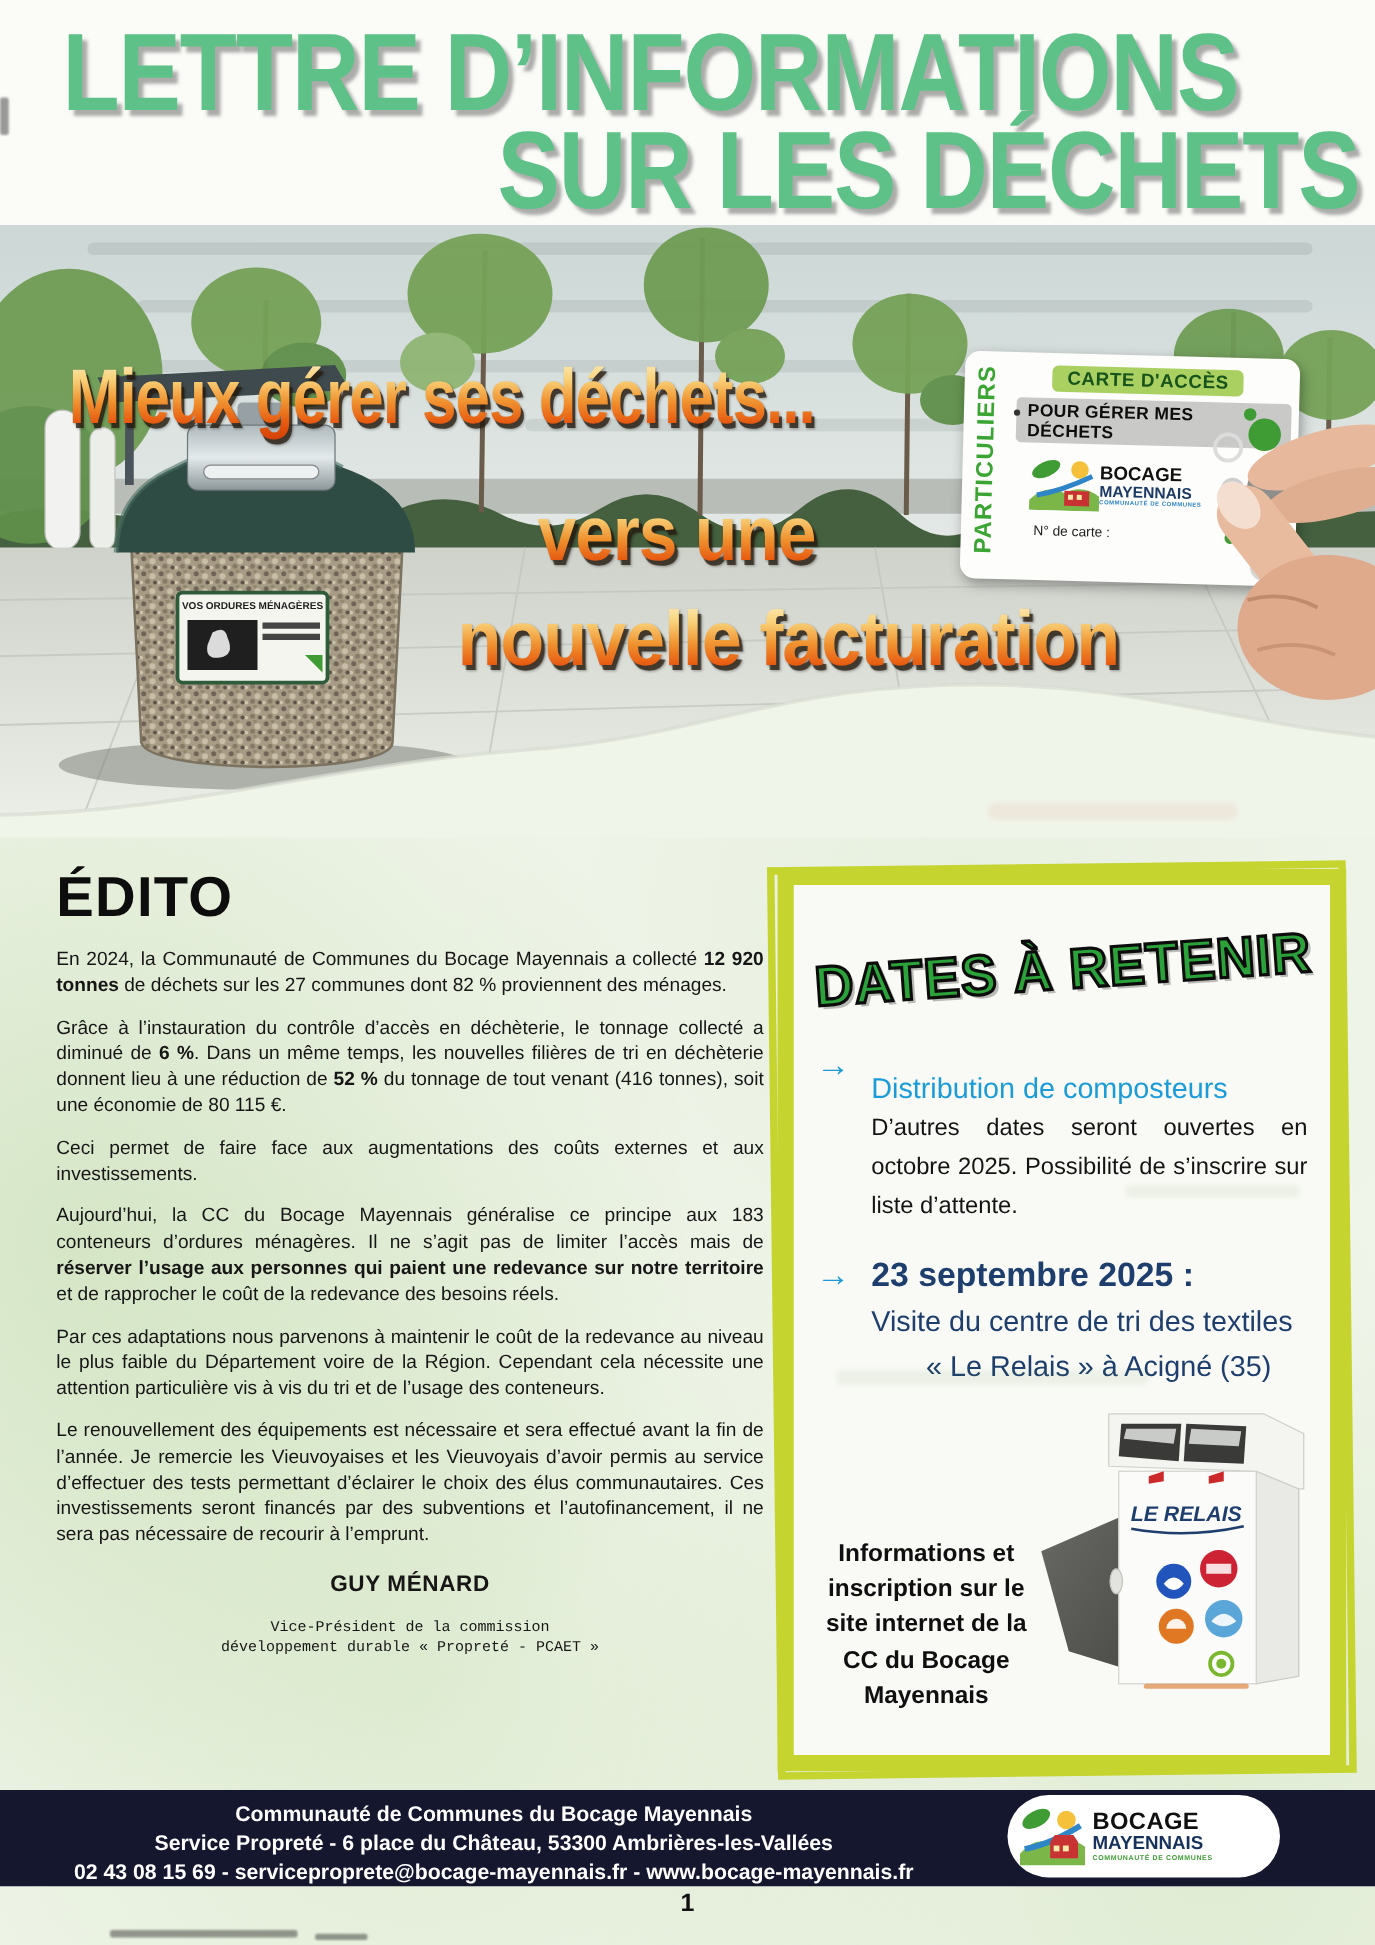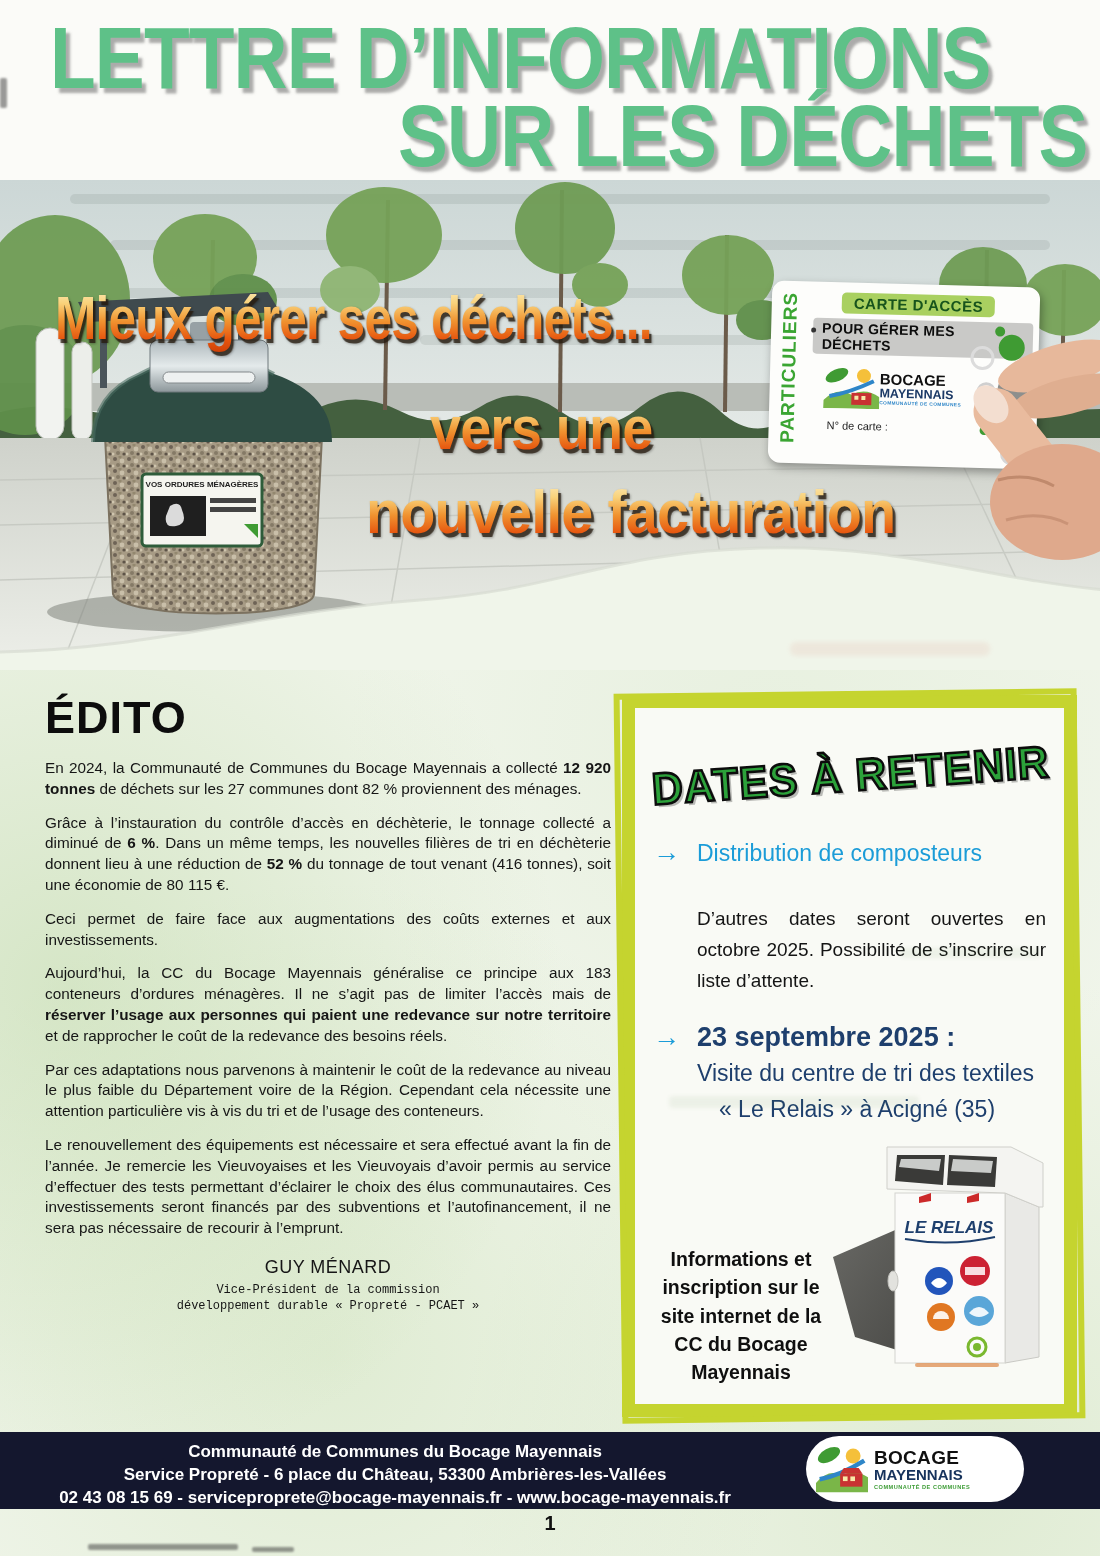--- a/index.html
+++ b/index.html
@@ -47,40 +47,40 @@
   .card-brand i{display:block;font-style:normal;font-size:12.5px;font-weight:800;color:#1c3a66;line-height:1.1;}
   .card-brand u{display:block;text-decoration:none;font-size:4.8px;font-weight:700;color:#2e86c8;letter-spacing:.4px;}
   .card-num{margin-top:11px;margin-left:16px;font-size:11px;color:#222;}
   .dot{position:absolute;border-radius:50%;}
   
   .edito{left:45px;top:692px;width:566px;color:#161616;}
   .edito h1{margin:0 0 14px 0;font-size:45px;font-weight:700;letter-spacing:1px;color:#0d0d0d;}
   .edito p{margin:0 0 13px 0;font-size:15.3px;line-height:1.36;text-align:justify;}
   .edito .bd{font-weight:700;}
   .sig{margin-top:18px;text-align:center;}
-  .sig .nm{font-size:18px;letter-spacing:.5px;margin-bottom:4px;}
+  .sig .nm{font-size:18px;letter-spacing:.5px;margin-bottom:16px;font-weight:bold;}
   .sig .rl{font-size:12px;line-height:1.35;font-family:Liberation Mono, monospace;}
   
   .dates-box{left:622px;top:695px;width:455px;height:722px;background:#f9faf5;
     border:13px solid #c5d42f;box-sizing:border-box;z-index:4;}
   .dates-box::before{content:"";position:absolute;left:-17px;top:-17px;right:-17px;bottom:-17px;
     border:6px solid #c5d42f;transform:rotate(-.7deg);pointer-events:none;}
   .db-head{margin:42px 6px 0 6px;text-align:center;font-size:45px;font-weight:700;
     letter-spacing:1px;color:#2ca23a;-webkit-text-stroke:2.6px #0c0c0c;
     transform:rotate(-4deg) scaleX(.95);text-shadow:3px 3px 0 rgba(0,0,0,.25);white-space:nowrap;}
   .ev{display:flex;margin:0 14px 0 18px;}
   .ev .arr{flex:0 0 44px;font-size:27px;font-weight:700;color:#1b9cd8;line-height:1.2;}
   .ev1{margin-top:34px;}
   .ev1 .d{font-size:26px;font-weight:700;color:#1b9cd8;line-height:1.2;}
-  .ev1 .l{font-size:23px;color:#1b9cd8;margin-top:4px;}
-  .note{margin:36px 18px 0 62px;font-size:19px;line-height:1.62;text-align:justify;color:#141414;}
+  .ev1 .l{font-size:23px;color:#1b9cd8;margin-top:21px;}
+  .note{margin:4px 18px 0 62px;font-size:19px;line-height:1.62;text-align:justify;color:#141414;}
   .ev2{margin-top:24px;}
   .ev2 .d{font-size:27px;font-weight:700;color:#1e3f6d;line-height:1.2;}
   .ev2 .l{font-size:23px;color:#1e3f6d;margin-top:5px;line-height:1.35;}
-  .ev2 .l2{text-align:center;width:320px;}
+  .ev2 .l2{text-align:right;width:320px;}
   .relais-row{position:relative;height:258px;margin-top:2px;}
   .info-note{position:absolute;left:12px;top:118px;width:188px;text-align:center;
     font-size:19.5px;font-weight:700;color:#0f0f0f;line-height:1.45;}
   .relais-svg{position:absolute;right:2px;bottom:4px;}
   .in-bleed{position:absolute;background:#4a7a3a;opacity:.07;filter:blur(2px);border-radius:4px;}
   
   .footer-bar{left:0;top:1432px;width:1100px;height:77px;background:#14172e;z-index:6;}
   .footer-text{position:absolute;left:0;top:8px;width:790px;text-align:center;color:#fff;
     font-size:17px;font-weight:700;line-height:23px;}
   .logo-pill{position:absolute;left:806px;top:4px;width:218px;height:66px;background:#fff;

